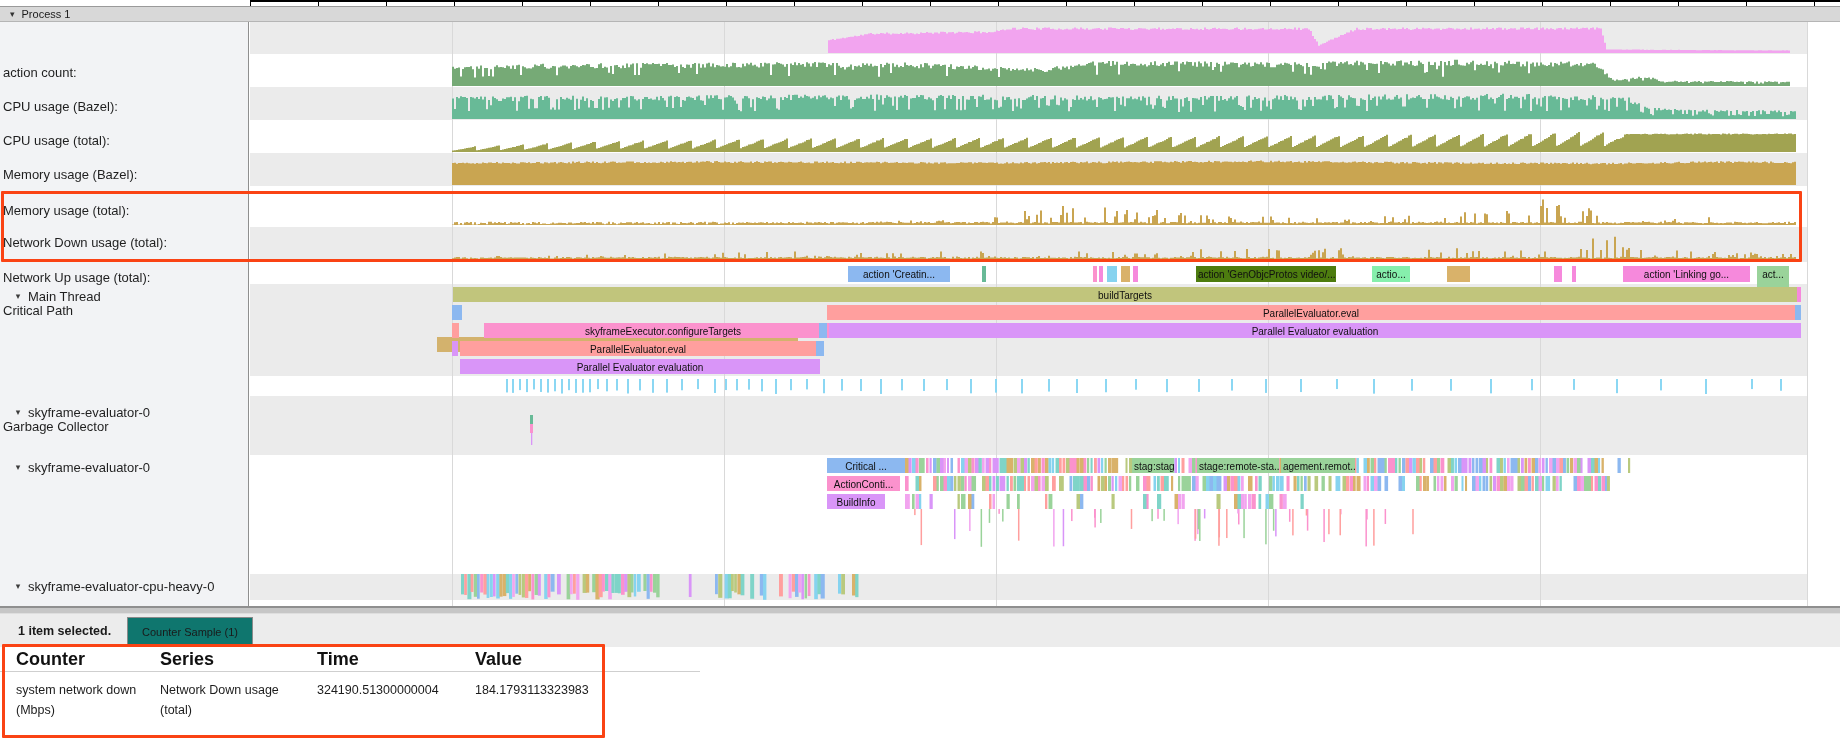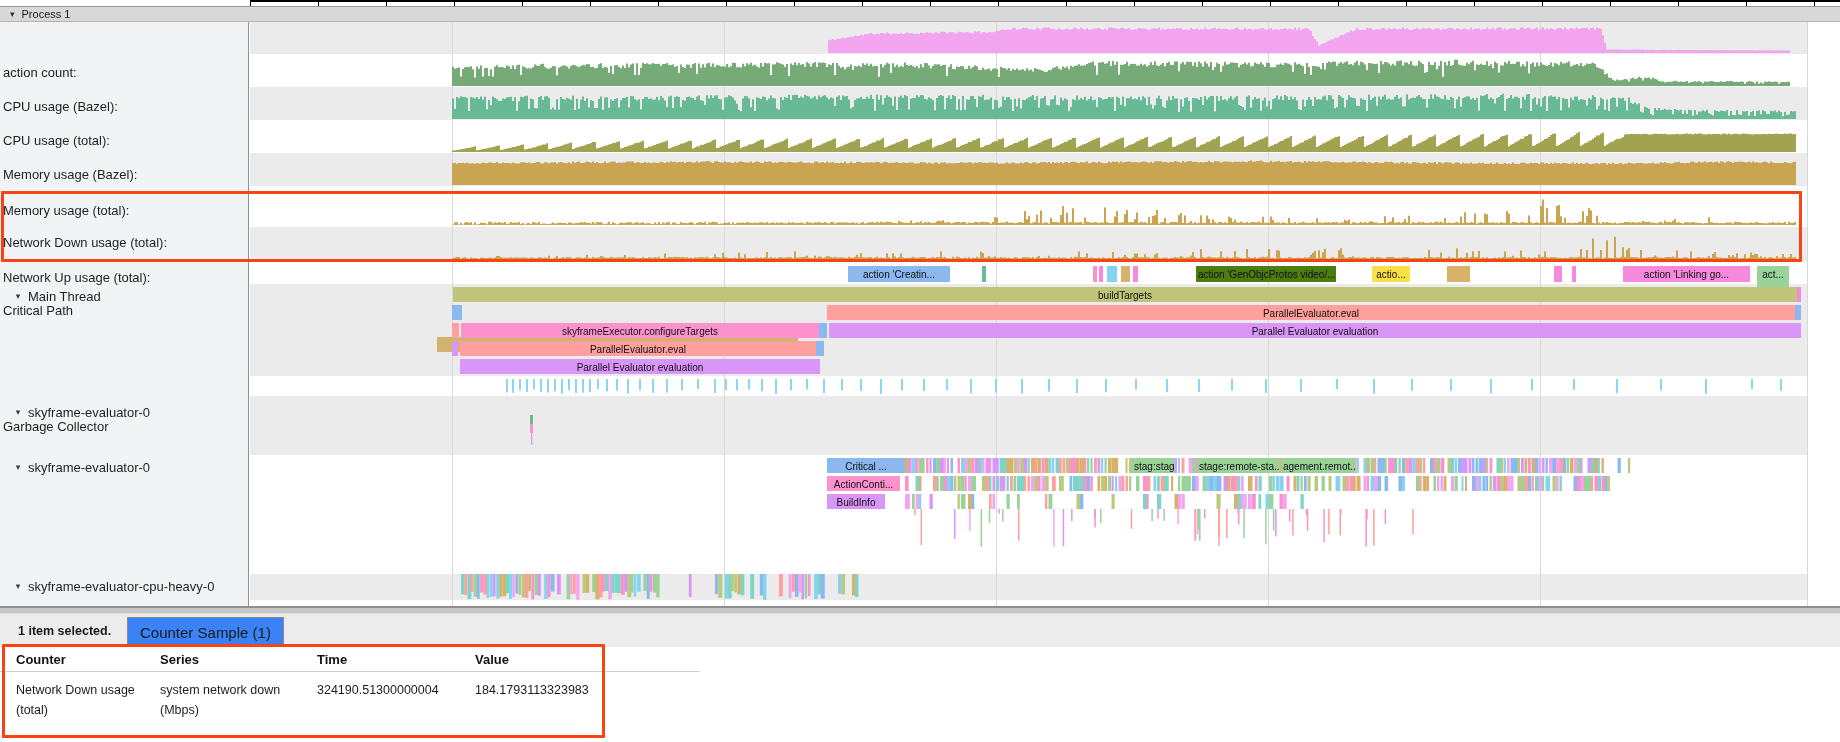--- a/index.html
+++ b/index.html
@@ -34,27 +34,27 @@
   #hl-network{left:1px;top:191px;width:1801px;height:71px;}
   #hl-table{left:2px;top:644px;width:603px;height:94px;}
   
   .divider{position:absolute;left:0;top:606px;width:1840px;height:8px;background:#c6c6c6;
            border-top:2px solid #8f8f8f;border-bottom:1px solid #dedede;box-sizing:border-box;z-index:4;}
   
   #bottom{position:absolute;left:0;top:614px;width:1840px;height:128px;background:#fff;z-index:5;}
   .tabbar{position:absolute;left:0;top:0;width:1840px;height:33px;background:#ececec;padding-left:36px;}
   .sel-status{position:absolute;left:18px;top:0;height:33px;display:flex;align-items:center;
               font-size:12.5px;font-weight:bold;color:#1a1a1a;}
-  .tab{position:absolute;left:127px;top:3px;height:30px;min-width:126px;background:#3b82f6;
+  .tab{position:absolute;left:127px;top:3px;height:30px;min-width:126px;background:#0f766e;
        border:1px solid #8a8a8a;box-sizing:border-box;display:flex;align-items:center;
-       justify-content:center;font-size:15px;color:#1a1a1a;padding:0 12px;}
+       justify-content:center;font-size:11px;color:#1a1a1a;padding:0 12px;}
   .dtable{position:absolute;left:0;top:33px;width:700px;}
   .thead,.trow{display:grid;grid-template-columns:144px 157px 158px 130px;padding-left:16px;}
   .thead{height:24px;align-items:center;border-bottom:1px solid #cfcfcf;}
-  .thead span{font-size:13px;font-weight:bold;color:#111;}
+  .thead span{font-size:18px;font-weight:bold;color:#111;}
   .trow{padding-top:8px;}
   .trow div{font-size:12.5px;line-height:20px;color:#1c1c1c;padding-right:22px;}
 </style>
 </head>
 <body>
 
 <div id="app">
   <div class="ruler"></div>
 
   <div class="process-bar">
@@ -712,34 +712,34 @@
 
   <div id="slices">
       <div class="slice" style="left: 848px; top: 266px; width: 102px; height: 16px; line-height: 16px; background: rgb(140, 184, 240);">action 'Creatin...</div>
       <div class="slice" style="left: 982px; top: 266px; width: 4px; height: 16px; line-height: 16px; background: rgb(104, 186, 151);"></div>
       <div class="slice" style="left: 1093px; top: 266px; width: 4px; height: 16px; line-height: 16px; background: rgb(251, 146, 205);"></div>
       <div class="slice" style="left: 1099px; top: 266px; width: 4px; height: 16px; line-height: 16px; background: rgb(246, 137, 220);"></div>
       <div class="slice" style="left: 1107px; top: 266px; width: 10px; height: 16px; line-height: 16px; background: rgb(134, 211, 239);"></div>
       <div class="slice" style="left: 1121px; top: 266px; width: 9px; height: 16px; line-height: 16px; background: rgb(217, 178, 106);"></div>
       <div class="slice" style="left: 1133px; top: 266px; width: 5px; height: 16px; line-height: 16px; background: rgb(246, 137, 220);"></div>
       <div class="slice" style="left: 1196px; top: 266px; width: 140px; height: 16px; line-height: 16px; background: #4d7c0f;">action 'GenObjcProtos video/...</div>
-      <div class="slice" style="left: 1372px; top: 266px; width: 38px; height: 16px; line-height: 16px; background: #fde047;">actio...</div>
+      <div class="slice" style="left: 1372px; top: 266px; width: 38px; height: 16px; line-height: 16px; background: #86efac;">actio...</div>
       <div class="slice" style="left: 1447px; top: 266px; width: 23px; height: 16px; line-height: 16px; background: rgb(217, 178, 106);"></div>
       <div class="slice" style="left: 1554px; top: 266px; width: 8px; height: 16px; line-height: 16px; background: rgb(246, 137, 220);"></div>
       <div class="slice" style="left: 1572px; top: 266px; width: 4px; height: 16px; line-height: 16px; background: rgb(246, 137, 220);"></div>
       <div class="slice" style="left: 1623px; top: 266px; width: 127px; height: 16px; line-height: 16px; background: rgb(246, 137, 220);">action 'Linking go...</div>
       <div class="slice" style="left: 1757px; top: 266px; width: 32px; height: 21px; line-height: 16px; background: rgb(154, 211, 154);">act...</div>
       <div class="slice" style="left: 453px; top: 287px; width: 1344px; height: 15px; line-height: 15px; background: rgb(193, 197, 124);">buildTargets</div>
       <div class="slice" style="left: 1797px; top: 287px; width: 4px; height: 15px; line-height: 15px; background: rgb(246, 137, 220);"></div>
       <div class="slice" style="left: 452px; top: 305px; width: 10px; height: 15px; line-height: 15px; background: rgb(140, 184, 240);"></div>
       <div class="slice" style="left: 437px; top: 305px; width: 361px; height: 15px; line-height: 15px; background: rgb(211, 178, 109); margin-top: 32px;">runAnalysisPhase</div>
       <div class="slice" style="left: 827px; top: 305px; width: 968px; height: 15px; line-height: 15px; background: rgb(255, 159, 158);">ParallelEvaluator.eval</div>
       <div class="slice" style="left: 1795px; top: 305px; width: 6px; height: 15px; line-height: 15px; background: rgb(140, 184, 240);"></div>
       <div class="slice" style="left: 452px; top: 323px; width: 7px; height: 15px; line-height: 15px; background: rgb(255, 159, 158);"></div>
-      <div class="slice" style="left: 461px; top: 323px; width: 358px; height: 15px; line-height: 15px; background: rgb(251, 146, 205);">skyframeExecutor.configureTargets</div>
+      <div class="slice" style="left: 484px; top: 323px; width: 358px; height: 15px; line-height: 15px; background: rgb(251, 146, 205);">skyframeExecutor.configureTargets</div>
       <div class="slice" style="left: 819px; top: 323px; width: 8px; height: 15px; line-height: 15px; background: rgb(140, 184, 240);"></div>
       <div class="slice" style="left: 829px; top: 323px; width: 972px; height: 15px; line-height: 15px; background: rgb(217, 149, 248);">Parallel Evaluator evaluation</div>
       <div class="slice" style="left: 452px; top: 341px; width: 6px; height: 15px; line-height: 15px; background: rgb(217, 149, 248);"></div>
       <div class="slice" style="left: 460px; top: 341px; width: 356px; height: 15px; line-height: 15px; background: rgb(255, 159, 158);">ParallelEvaluator.eval</div>
       <div class="slice" style="left: 816px; top: 341px; width: 8px; height: 15px; line-height: 15px; background: rgb(140, 184, 240);"></div>
       <div class="slice" style="left: 460px; top: 359px; width: 360px; height: 15px; line-height: 15px; background: rgb(217, 149, 248);">Parallel Evaluator evaluation</div>
       <div class="slice" style="left: 827px; top: 458px; width: 78px; height: 15px; line-height: 15px; background: rgb(140, 184, 240);">Critical ...</div>
       <div class="slice" style="left: 827px; top: 476px; width: 73px; height: 15px; line-height: 15px; background: rgb(251, 146, 205);">ActionConti...</div>
       <div class="slice" style="left: 827px; top: 494px; width: 58px; height: 15px; line-height: 15px; background: rgb(217, 149, 248);">BuildInfo</div>
       <div class="slice" style="left: 1132px; top: 458px; width: 42px; height: 15px; line-height: 15px; background: rgb(154, 211, 154);">stag:stag...</div>
@@ -758,20 +758,20 @@
       <div class="tab">Counter Sample (1)</div>
     </div>
     <div class="dtable">
       <div class="thead">
         <span>Counter</span>
         <span>Series</span>
         <span>Time</span>
         <span>Value</span>
       </div>
       <div class="trow">
+        <div>system network down (Mbps)</div>
         <div>Network Down usage (total)</div>
-        <div>system network down (Mbps)</div>
         <div>324190.51300000004</div>
         <div>184.1793113323983</div>
       </div>
     </div>
   </div>
 </div>
 
 </body></html>

